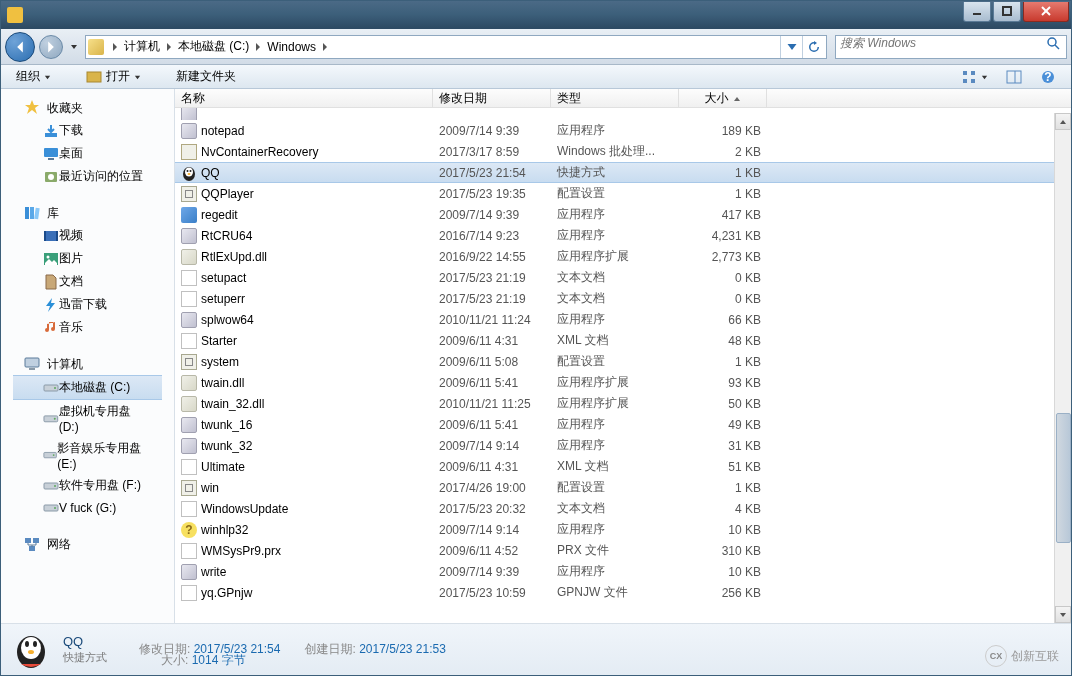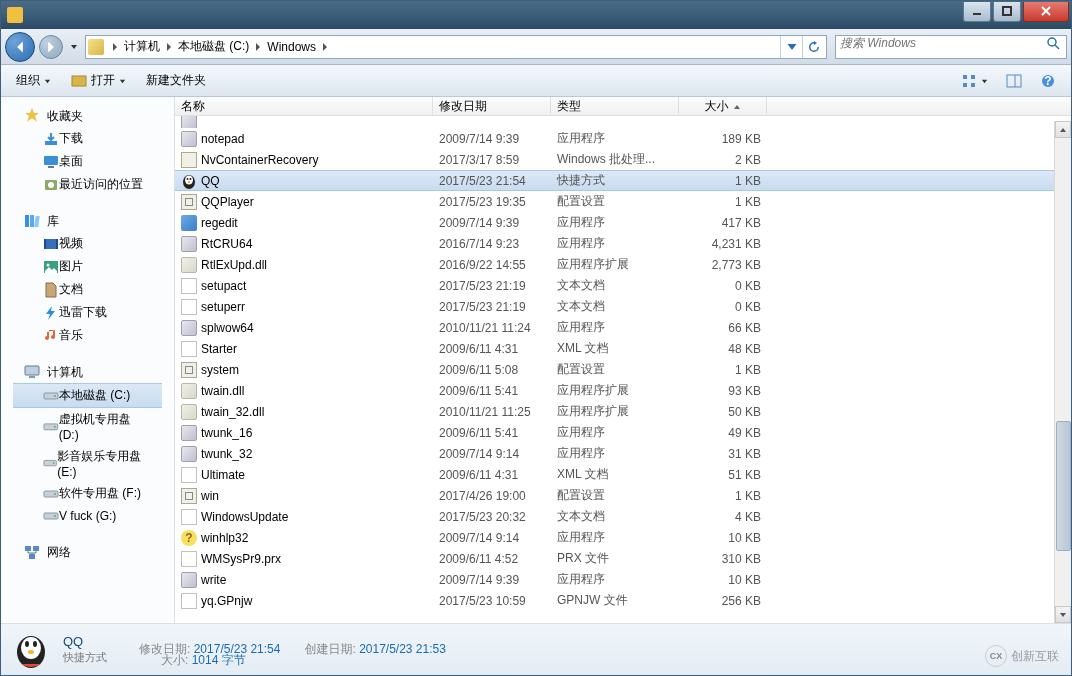--- a/index.html
+++ b/index.html
@@ -23,21 +23,21 @@
   .addr-icon{width:16px;height:16px;background:linear-gradient(135deg,#f7e08a,#d9b44a);border-radius:2px;margin-right:4px;}
   .crumb{padding:0 2px;cursor:pointer;}
   .crumb-sep{width:14px;height:20px;display:flex;align-items:center;justify-content:center;border:1px solid transparent;cursor:pointer;}
   .crumb-sep svg{width:6px;height:8px;fill:#555;}
   .addr-right{margin-left:auto;display:flex;}
   .addr-btn{width:22px;height:22px;display:flex;align-items:center;justify-content:center;border-left:1px solid #c0d0e0;cursor:pointer;}
   .addr-btn svg{width:12px;height:12px;fill:#2a6db0;}
   .search-box{width:232px;height:24px;background:#fff;border:1px solid #8fa8c0;display:flex;align-items:flex-start;padding:0 4px;margin-left:4px;}
   .search-box input{flex:1;border:none;outline:none;color:#888;font-style:italic;}
   .search-box .mag{width:16px;height:16px;}
-  .toolbar{height:32px;background:linear-gradient(to bottom,#f4f8fc,#dde7f0);border-bottom:1px solid #b8c8d8;display:flex;align-items:center;padding:0 6px;gap:2px;}
+  .toolbar{height:24px;background:linear-gradient(to bottom,#f4f8fc,#dde7f0);border-bottom:1px solid #b8c8d8;display:flex;align-items:center;padding:0 6px;gap:17px;}
   .tb-item{padding:3px 8px;border:1px solid transparent;border-radius:3px;cursor:pointer;display:flex;align-items:center;gap:4px;}
   .tb-caret svg{width:7px;height:7px;fill:#333;}
   .tb-icon{width:16px;height:16px;}
   .content{flex:1;display:flex;overflow:hidden;background:#fff;}
   .sidebar{width:174px;border-right:1px solid #d8e0e8;overflow-y:auto;padding:8px 12px;background:#fbfcfd;}
   .sb-group{margin-bottom:14px;}
   .sb-header{display:flex;align-items:center;gap:6px;padding:2px 10px;cursor:pointer;}
   .sb-header .gicon{width:18px;height:18px;}
   .sb-item{display:flex;align-items:center;gap:0;padding:3px 10px 3px 30px;cursor:pointer;}
   .sb-item.selected{background:linear-gradient(to bottom,#dce8f5,#c8dcf0);border:1px solid #a8c8e8;border-left:none;border-right:none;}

